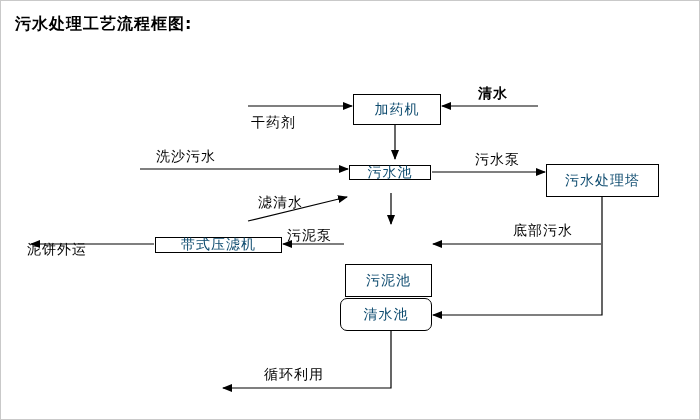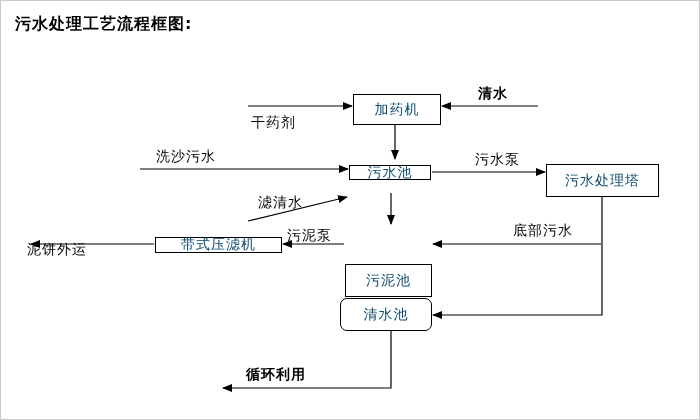--- a/index.html
+++ b/index.html
@@ -61,15 +61,15 @@
       <div class="node" style="left: 154px; top: 224px; width: 127px; height: 16px; margin-top: 12px;">带式压滤机</div>
       <div class="node" style="left: 339px; top: 297px; width: 92px; height: 33px; border-radius: 7px;">清水池</div>
       <div class="edge-label" style="left: 250px; top: 78px; margin-top: 35px;">干药剂</div>
       <div class="edge-label" style="left: 477px; top: 84px; font-weight: bold;">清水</div>
       <div class="edge-label" style="left: 155px; top: 147px;">洗沙污水</div>
       <div class="edge-label" style="left: 454px; top: 150px; margin-left: 20px;">污水泵</div>
       <div class="edge-label" style="left: 257px; top: 193px;">滤清水</div>
       <div class="edge-label" style="left: 286px; top: 226px;">污泥泵</div>
       <div class="edge-label" style="left: 512px; top: 221px;">底部污水</div>
       <div class="edge-label" style="left: 26px; top: 220px; margin-top: 20px;">泥饼外运</div>
-      <div class="edge-label" style="left: 245px; top: 365px; font-weight: bold;">循环利用</div>
+      <div class="edge-label" style="left: 263px; top: 365px;">循环利用</div>
     </div>
 </div>
 
 </body></html>

